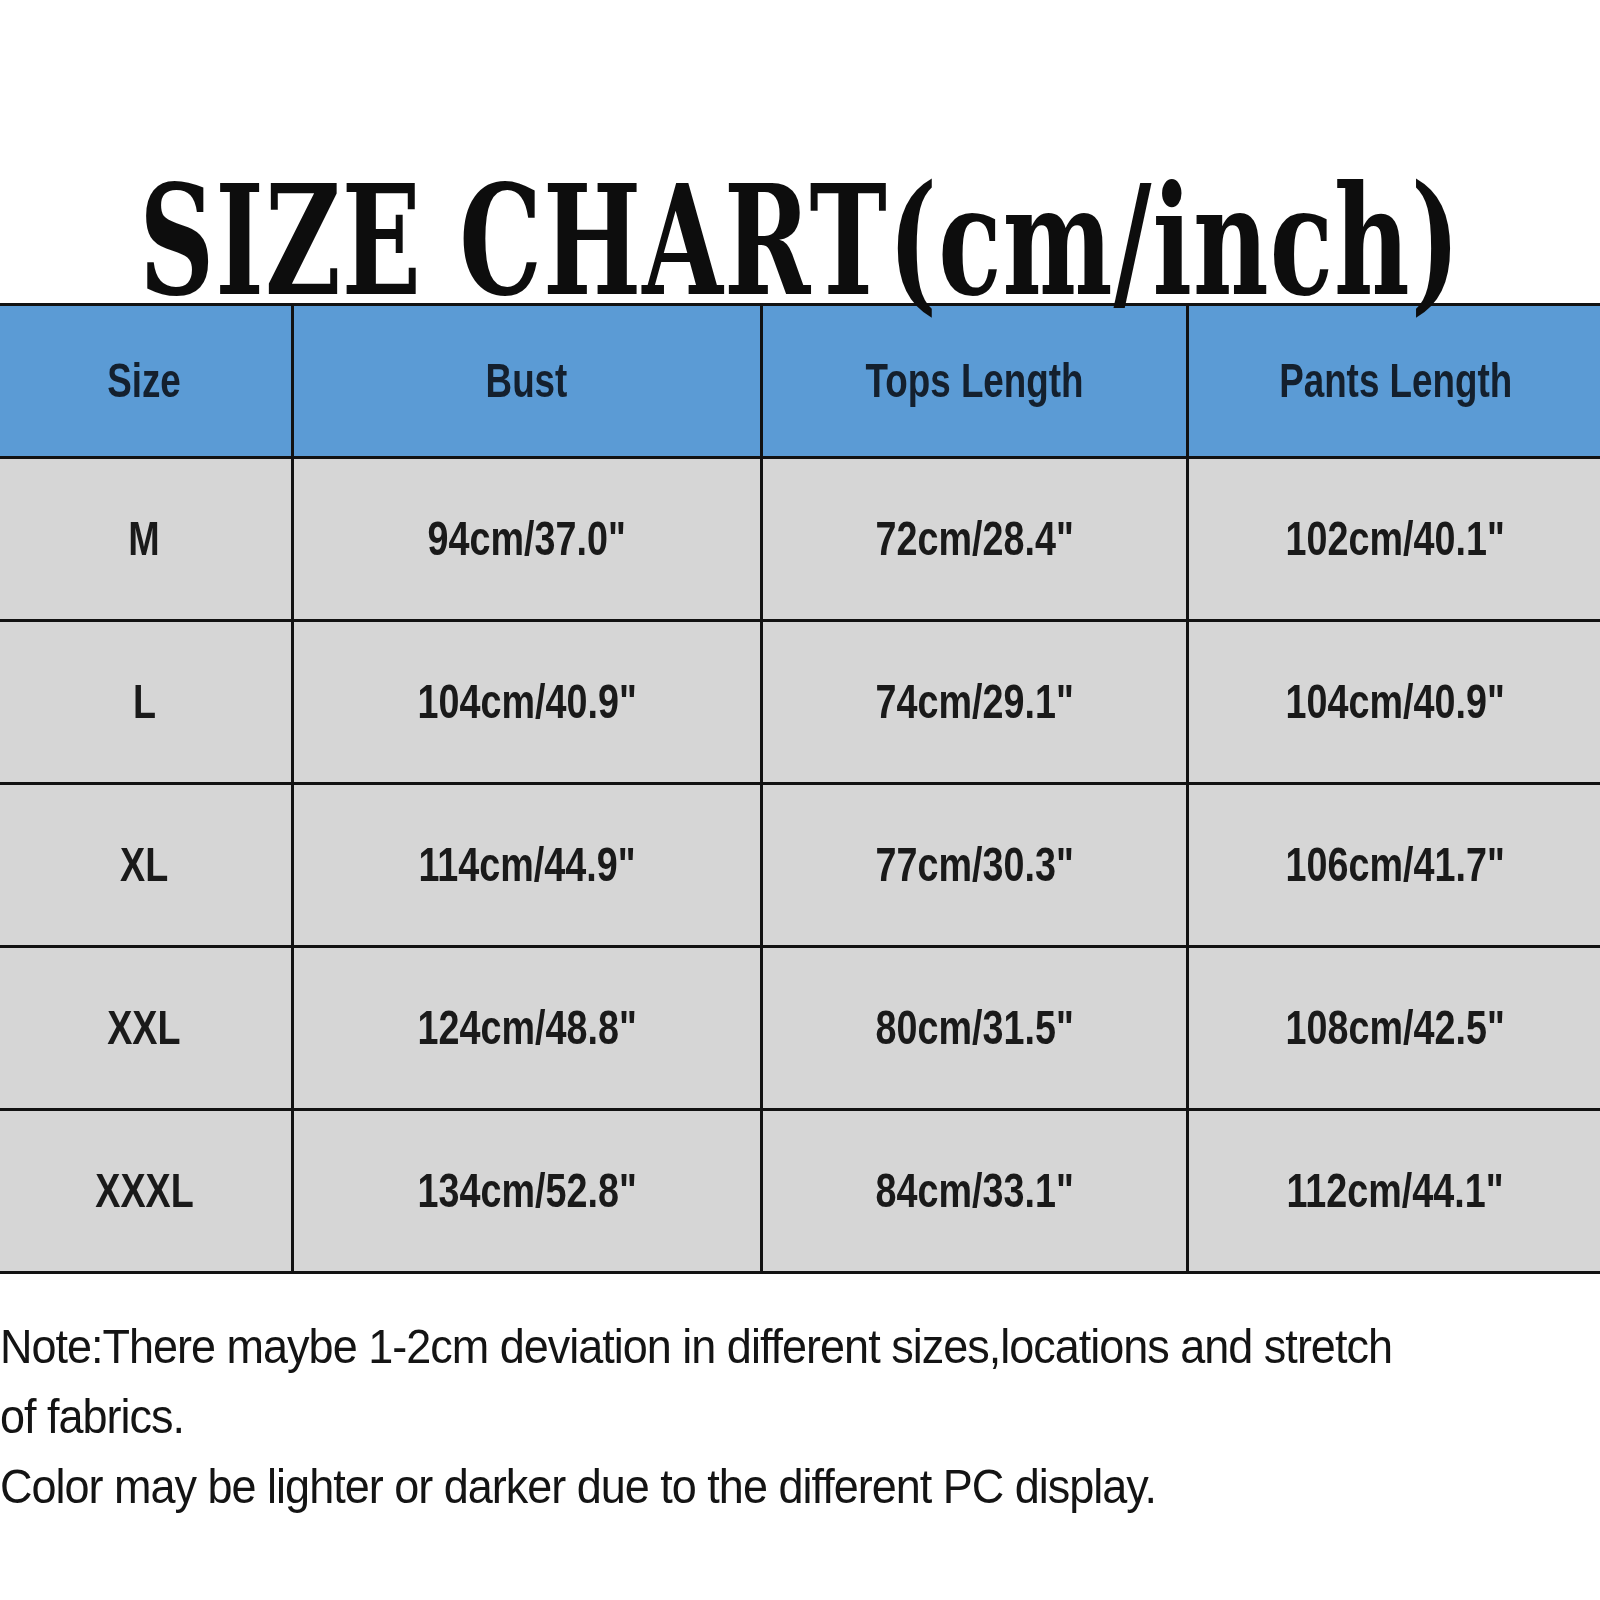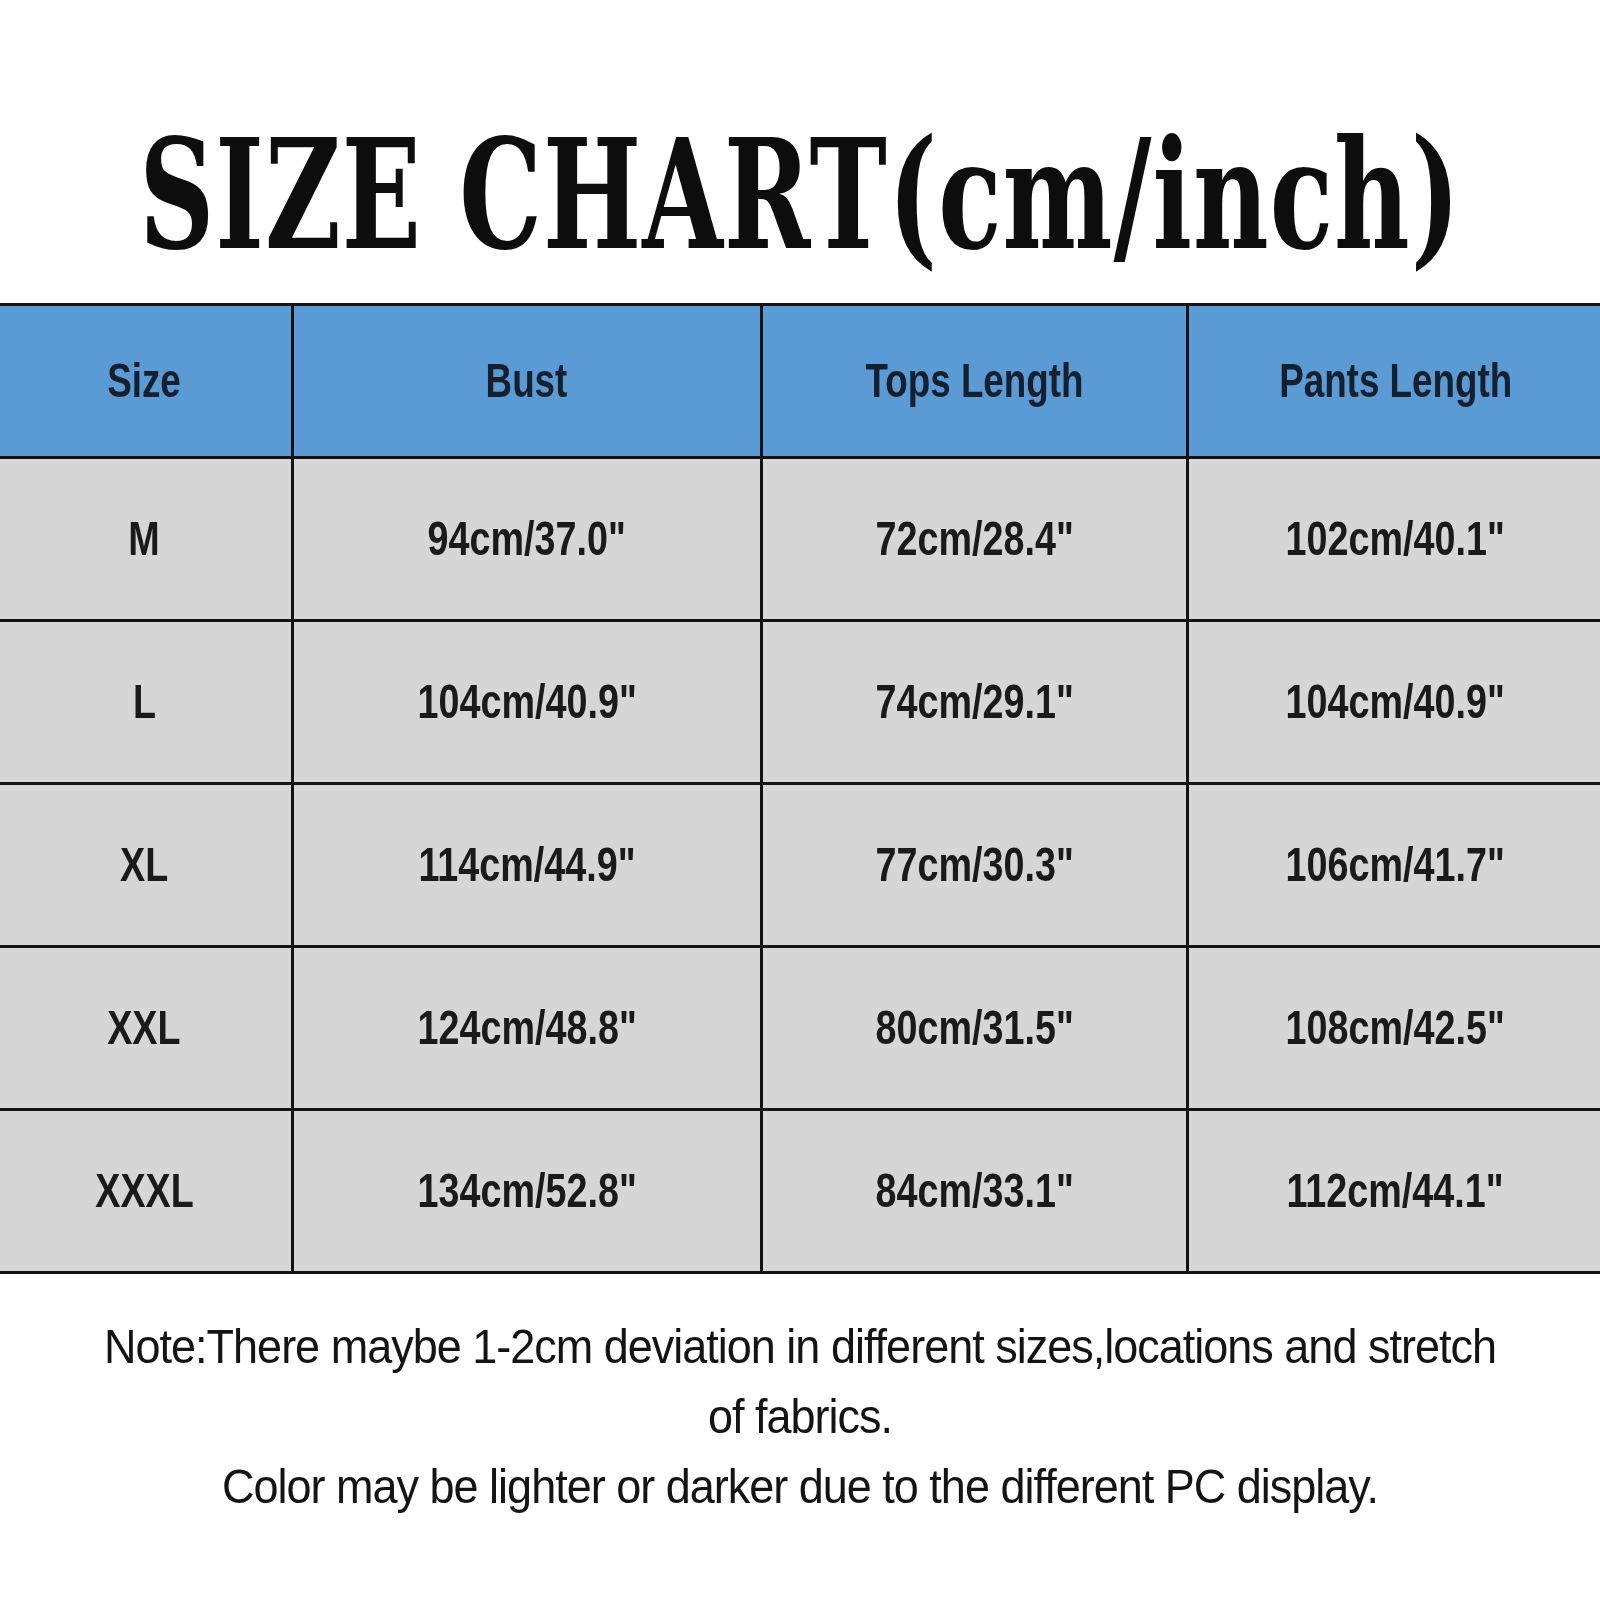--- a/index.html
+++ b/index.html
@@ -10,21 +10,21 @@
     height: 1600px;
     overflow: hidden;
     font-family: "Liberation Sans", sans-serif;
   }
 
   
   .title-wrap {
     height: 215px;
     padding-top: 88px;
     display: flex;
-    align-items: center;
+    align-items: flex-end;
     justify-content: center;
   }
   .title {
     font-family: "DejaVu Serif", serif;
     font-weight: 700;
     font-size: 104px;
     letter-spacing: 1px;
     color: #0d0d0d;
     transform: scaleY(1.45);
     transform-origin: center;
@@ -67,21 +67,20 @@
     letter-spacing: 0px;
     transform: scale(0.92, 1.18);
     transform-origin: center;
     white-space: nowrap;
   }
   th .cell-text { font-size: 40px; }
 
   
   .notes {
     margin-top: 38px;
-    text-align: center;
     color: #141414;
   }
   .note-line {
     font-size: 45px;
     line-height: 1.55;
     letter-spacing: -1px;
     transform: scaleY(1.08);
     transform-origin: center;
   }
 </style>

